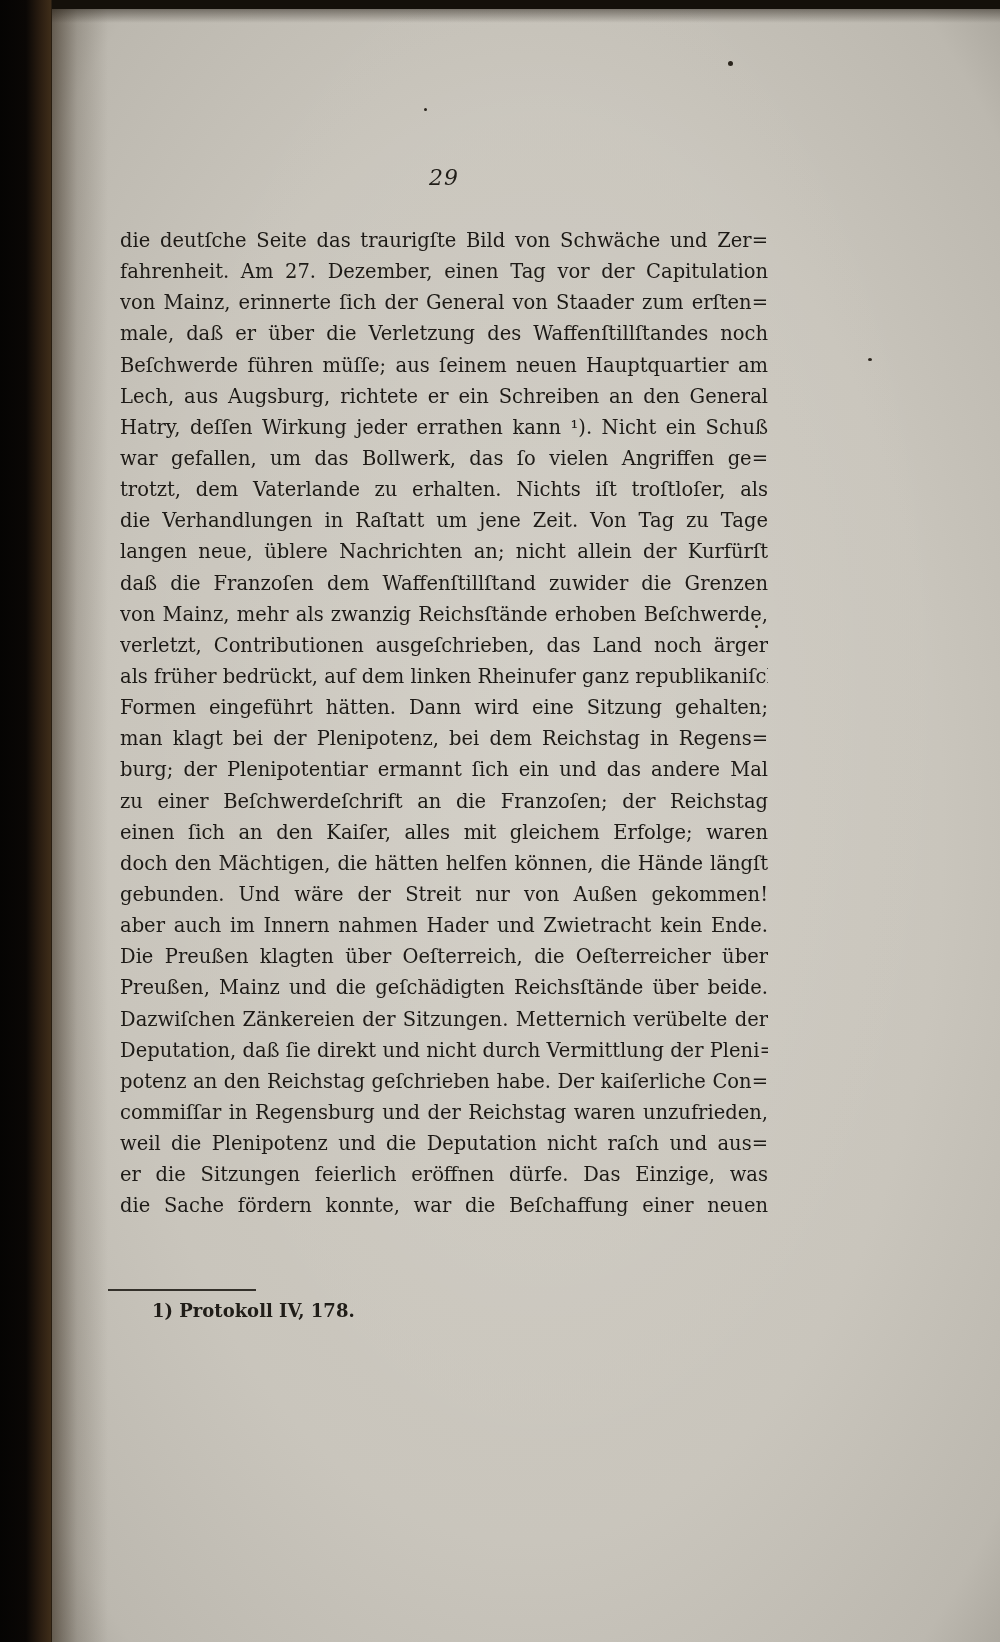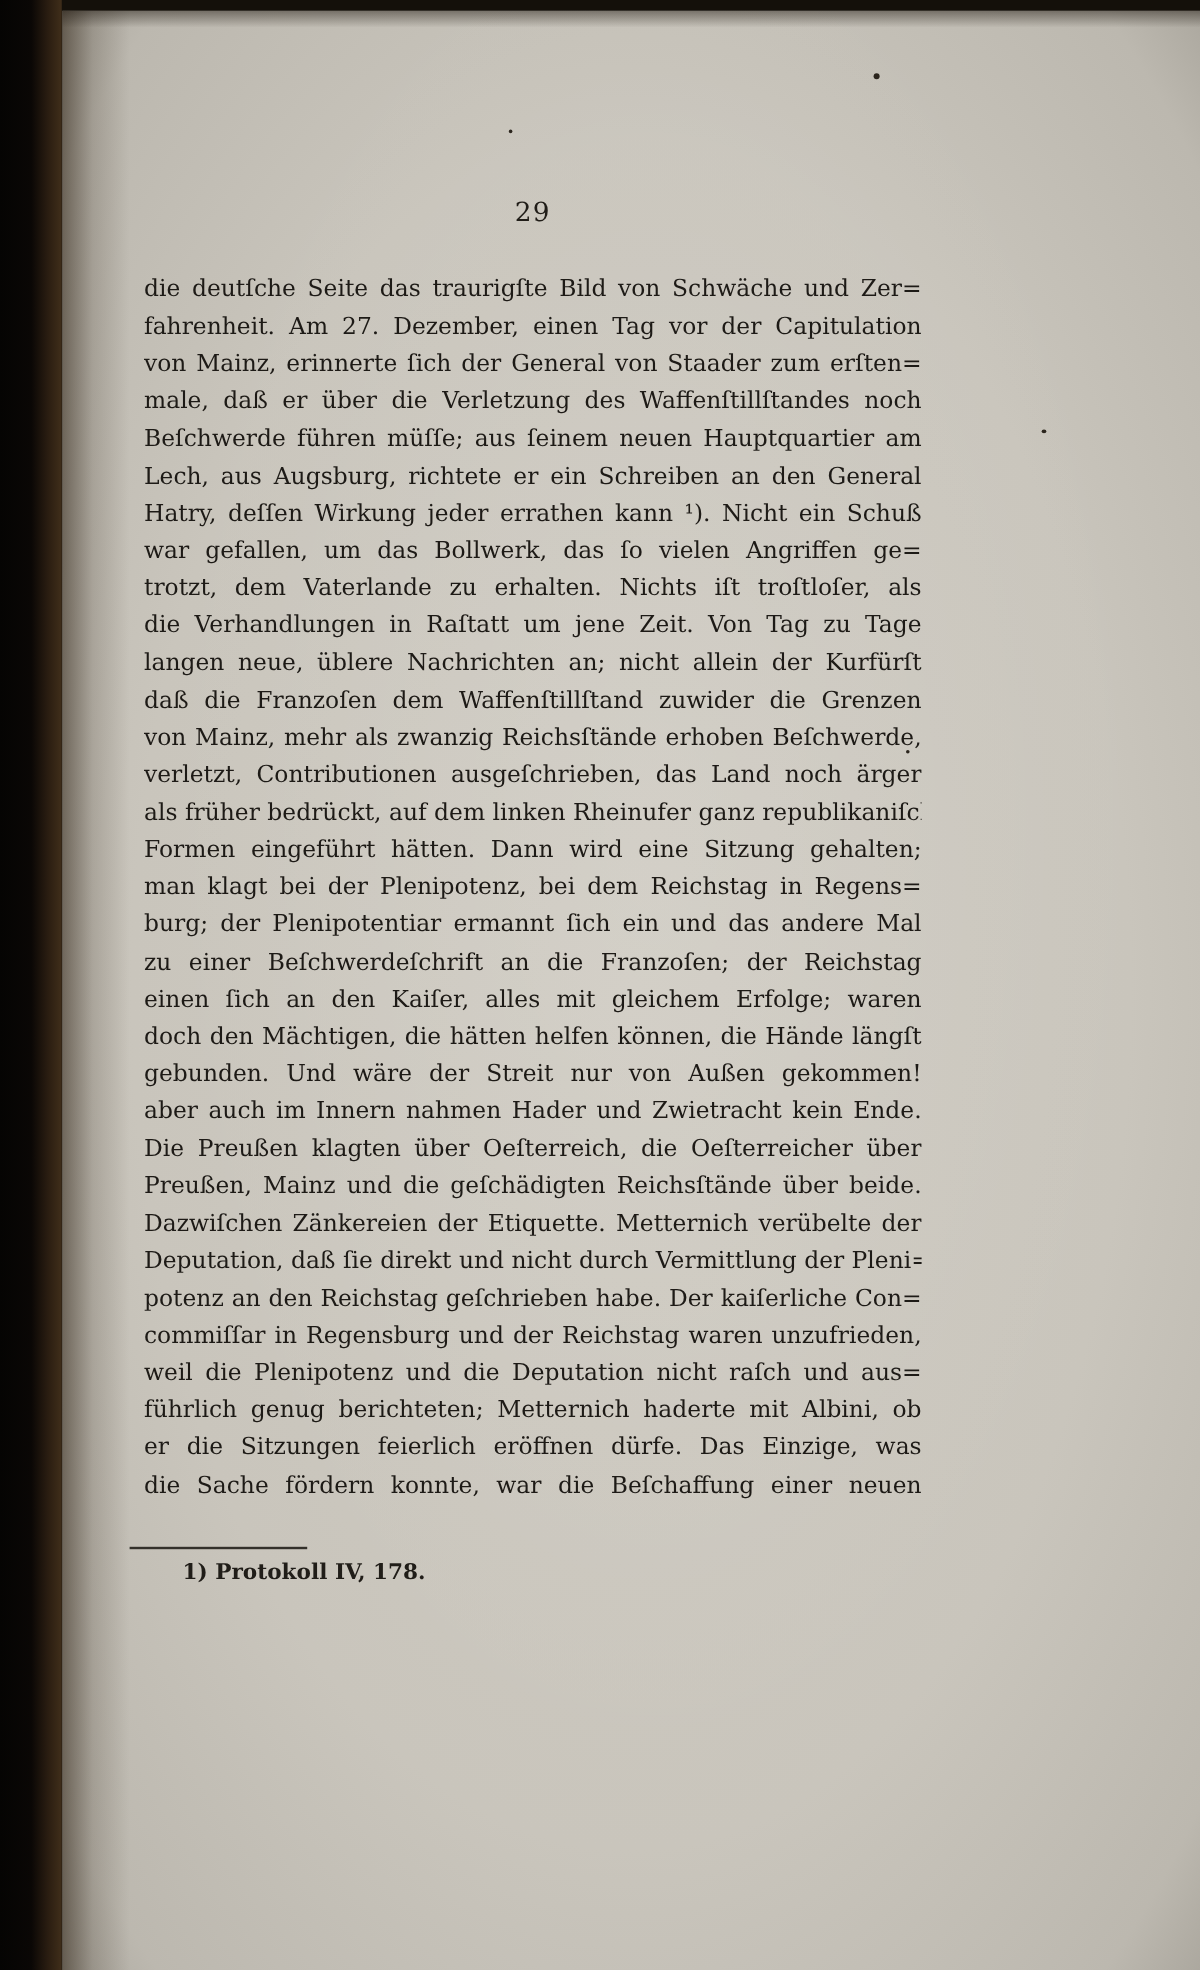--- a/index.html
+++ b/index.html
@@ -42,20 +42,21 @@
   }
   #page-number {
     position: absolute;
     left: 68px;
     top: 156px;
     width: 648px;
     text-align: center;
     font-size: 22px;
     letter-spacing: 1px;
     color: #201d18;
+    font-style: italic;
   }
   #body-text {
     position: absolute;
     left: 68px;
     top: 216px;
     width: 648px;
   }
   .ln {
     height: 31.15px;
     line-height: 31.15px;
@@ -127,26 +128,25 @@
       <div class="ln">Formen eingeführt hätten. Dann wird eine Sitzung gehalten;</div>
       <div class="ln">man klagt bei der Plenipotenz, bei dem Reichstag in Regens=</div>
       <div class="ln">burg; der Plenipotentiar ermannt ſich ein und das andere Mal</div>
       <div class="ln">zu einer Beſchwerdeſchrift an die Franzoſen; der Reichstag</div>
       <div class="ln">einen ſich an den Kaiſer, alles mit gleichem Erfolge; waren</div>
       <div class="ln">doch den Mächtigen, die hätten helfen können, die Hände längſt</div>
       <div class="ln">gebunden. Und wäre der Streit nur von Außen gekommen!</div>
       <div class="ln">aber auch im Innern nahmen Hader und Zwietracht kein Ende.</div>
       <div class="ln">Die Preußen klagten über Oeſterreich, die Oeſterreicher über</div>
       <div class="ln">Preußen, Mainz und die geſchädigten Reichsſtände über beide.</div>
-      <div class="ln">Dazwiſchen Zänkereien der Etiquette. Metternich verübelte der</div>
+      <div class="ln">Dazwiſchen Zänkereien der Sitzungen. Metternich verübelte der</div>
       <div class="ln">Deputation, daß ſie direkt und nicht durch Vermittlung der Pleni=</div>
       <div class="ln">potenz an den Reichstag geſchrieben habe. Der kaiſerliche Con=</div>
       <div class="ln">commiſſar in Regensburg und der Reichstag waren unzufrieden,</div>
       <div class="ln">weil die Plenipotenz und die Deputation nicht raſch und aus=</div>
-      <div class="ln">führlich genug berichteten; Metternich haderte mit Albini, ob</div>
       <div class="ln">er die Sitzungen feierlich eröffnen dürfe. Das Einzige, was</div>
       <div class="ln">die Sache fördern konnte, war die Beſchaffung einer neuen</div>
     </div>
 
     <div id="footnote-rule"></div>
     <div id="footnote-text">1) Protokoll IV, 178.</div>
   </div>
 </div>
 
 </body></html>

